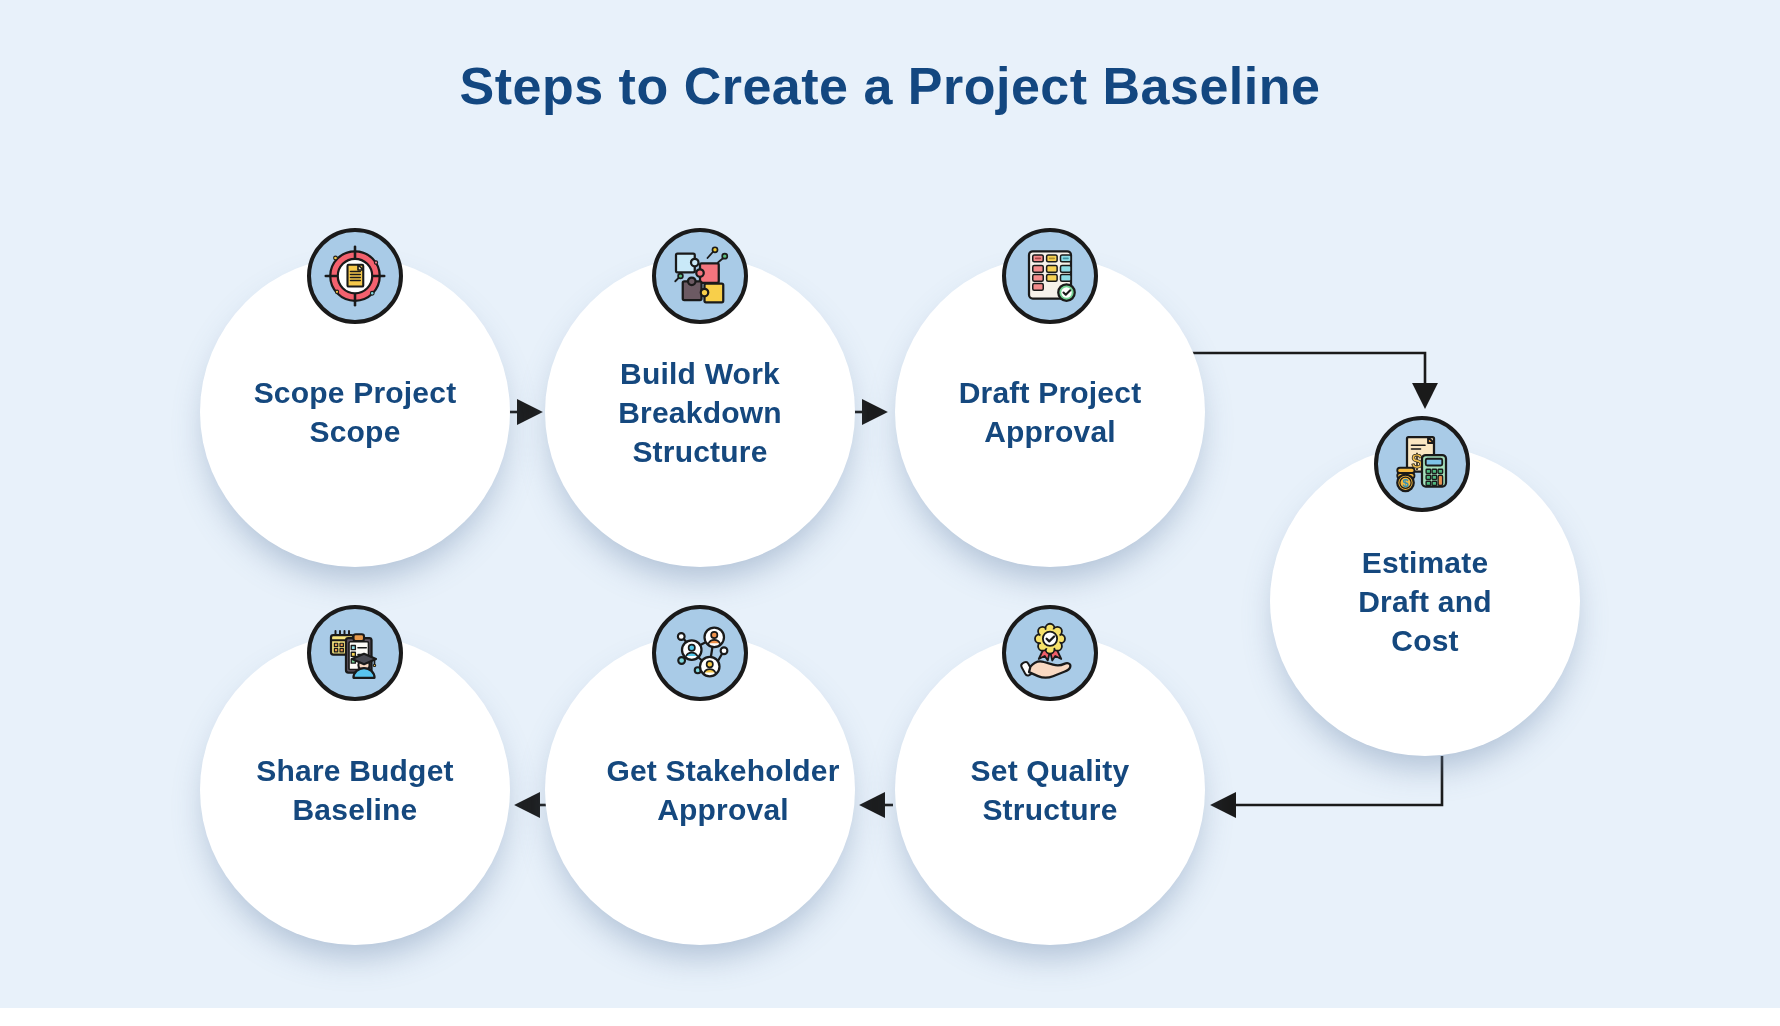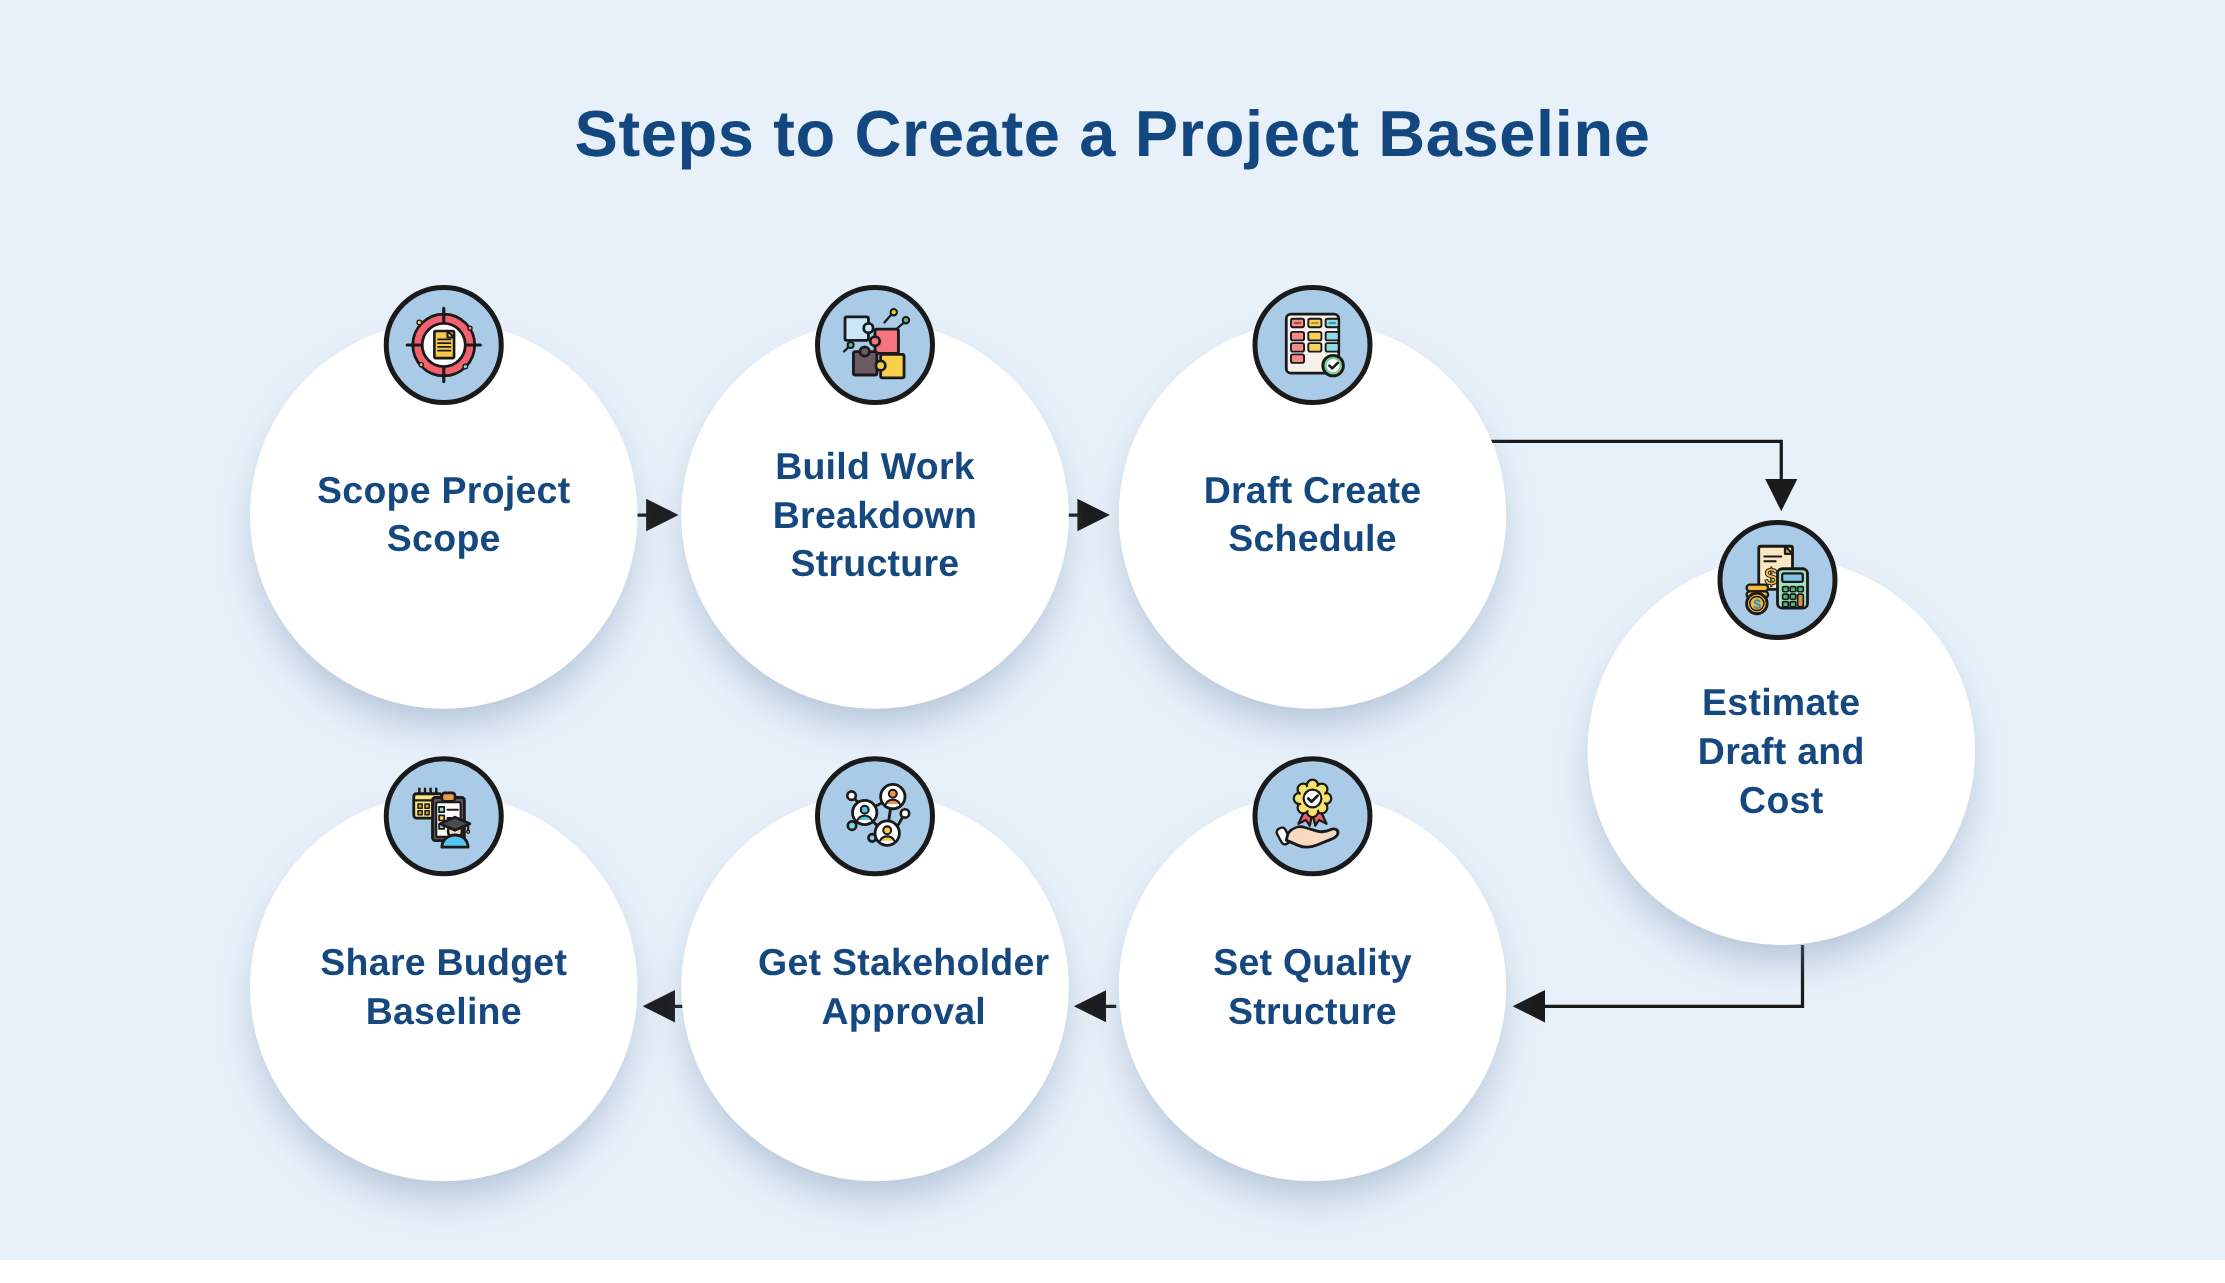--- a/index.html
+++ b/index.html
@@ -2,21 +2,21 @@
 <html><head>
 <meta charset="utf-8">
 <style>
   html,body{margin:0;padding:0;background:#E8F1FA;}
   .canvas{
     position:relative;width:1780px;height:1026px;overflow:hidden;
     background:#E8F1FA;
     font-family:"Liberation Sans","DejaVu Sans",sans-serif;
   }
   .title{
-    position:absolute;left:0;top:78px;width:100%;
+    position:absolute;left:0;top:56px;width:100%;
     text-align:center;font-size:52px;font-weight:700;
     color:#134780;letter-spacing:.5px;
   }
   .node-circle{
     position:absolute;width:310px;height:310px;border-radius:50%;
     background:#FFFFFF;
     box-shadow:0 18px 32px -6px rgba(108,136,170,.45);
   }
   .badge{
     position:absolute;width:96px;height:96px;border-radius:50%;
@@ -133,21 +133,21 @@
         <rect x="43.5" y="34" width="14" height="9" rx="2" fill="#F7D254" stroke-width="2"></rect>
         <rect x="43.5" y="46" width="14" height="9" rx="2" fill="#F7D254" stroke-width="2"></rect>
         <rect x="62" y="34" width="14" height="9" rx="2" fill="#8EDBE5" stroke-width="2"></rect>
         <rect x="62" y="46" width="14" height="9" rx="2" fill="#8EDBE5" stroke-width="2"></rect>
         <circle cx="70" cy="70" r="11" fill="#74D193" stroke-width="3"></circle>
         <circle cx="70" cy="70" r="7" fill="#FFFFFF" stroke="none"></circle>
         <path d="M66,70 l3,3 l6,-6" fill="none" stroke-width="2.8"></path>
       </g>
     </svg>
   </div>
-  <div class="label l3">Draft Create Schedule</div>
+  <div class="label l3">Draft Project Approval</div>
 
   <div class="node-circle c4"></div>
   <div class="badge b4">
     <svg viewBox="0 0 96 96">
       <g stroke="#1A1A1A" stroke-linecap="round" stroke-linejoin="round">
         <rect x="28" y="12" width="36" height="46" rx="2" fill="#FBE7C2" stroke-width="3"></rect>
         <path d="M56,12 l8,8 h-8 z" fill="#F0A64F" stroke-width="2.4"></path>
         <line x1="34" y1="23" x2="52" y2="23" stroke-width="2.2"></line>
         <line x1="34" y1="28" x2="46" y2="28" stroke-width="2.2"></line>
         <text x="34" y="53" font-size="26" font-weight="bold" fill="#F2BE4A" stroke="#1A1A1A" stroke-width="1">$</text>

